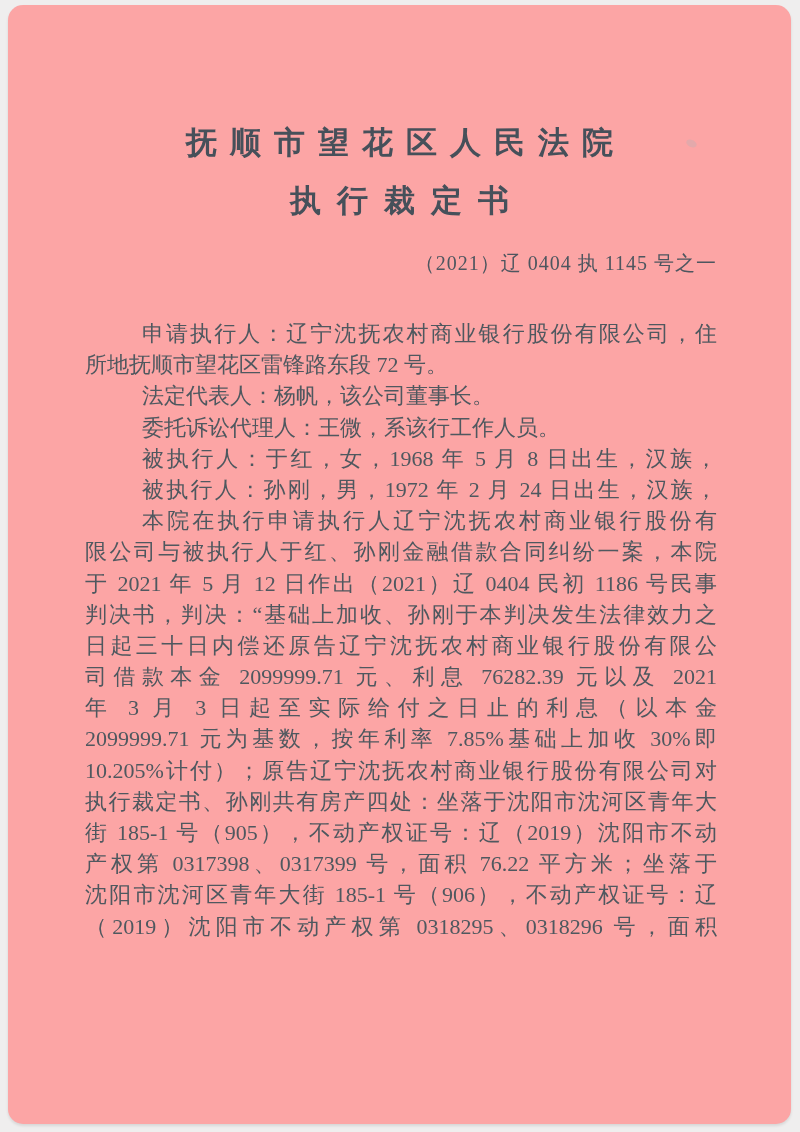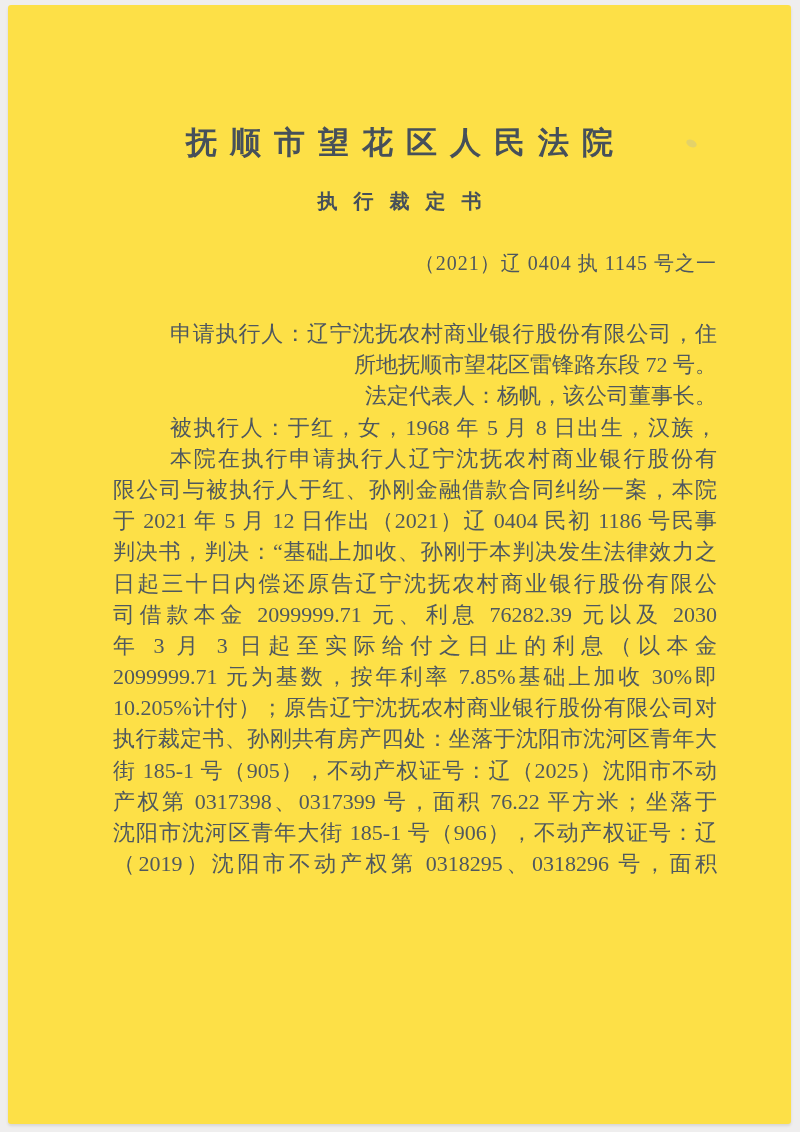--- a/index.html
+++ b/index.html
@@ -13,22 +13,22 @@
     overflow: hidden;
     position: relative;
     font-family: "Liberation Serif", "DejaVu Serif", serif;
   }
   .paper {
     position: absolute;
     left: 8px;
     top: 5px;
     width: 783px;
     height: 1119px;
-    background: #fde047;
-    border-radius: 3px;
+    background: #fca5a5;
+    border-radius: 15px;
     box-shadow: 0 2px 3px rgba(0,0,0,0.10);
   }
   .court-name {
     position: absolute;
     top: 120px;
     left: 0;
     width: 100%;
     text-align: center;
     font-size: 31px;
     line-height: 36px;
@@ -37,21 +37,21 @@
     text-indent: 13px;
     color: #46505a;
     white-space: nowrap;
   }
   .doc-type {
     position: absolute;
     top: 178px;
     left: 0;
     width: 100%;
     text-align: center;
-    font-size: 20px;
+    font-size: 31px;
     line-height: 36px;
     font-weight: bold;
     letter-spacing: 16px;
     text-indent: 16px;
     color: #46505a;
     white-space: nowrap;
   }
   .case-no {
     position: absolute;
     top: 244px;
@@ -68,29 +68,27 @@
     top: 313px;
     left: 77px;
     right: 74px;
     color: #4f585f;
   }
   .line {
     height: 31.2px;
     line-height: 31.2px;
     font-size: 22px;
     overflow: hidden;
-    text-align: right;
   }
   .line.indent {
     padding-left: 57px;
   }
   .line.just {
     text-align: justify;
     text-align-last: justify;
-    margin-left: 28px;
   }
   .artifact {
     position: absolute;
     left: 678px;
     top: 135px;
     width: 11px;
     height: 7px;
     background: #aab2ba;
     opacity: 0.30;
     border-radius: 50%;
@@ -104,31 +102,33 @@
   <div class="court-name">抚顺市望花区人民法院</div>
 
   <div class="doc-type">执行裁定书</div>
 
   <div class="case-no">（2021）辽 0404 执 1145 号之一</div>
 
   <div class="doc-body" id="doc-body">
       <div class="line indent just">申请执行人：辽宁沈抚农村商业银行股份有限公司，住</div>
       <div class="line">所地抚顺市望花区雷锋路东段 72 号。</div>
       <div class="line indent">法定代表人：杨帆，该公司董事长。</div>
+      <div class="line indent">委托诉讼代理人：王微，系该行工作人员。</div>
       <div class="line indent just">被执行人：于红，女，1968 年 5 月 8 日出生，汉族，</div>
+      <div class="line indent just">被执行人：孙刚，男，1972 年 2 月 24 日出生，汉族，</div>
       <div class="line indent just">本院在执行申请执行人辽宁沈抚农村商业银行股份有</div>
       <div class="line just">限公司与被执行人于红、孙刚金融借款合同纠纷一案，本院</div>
       <div class="line just">于 2021 年 5 月 12 日作出（2021）辽 0404 民初 1186 号民事</div>
       <div class="line just">判决书，判决：“基础上加收、孙刚于本判决发生法律效力之</div>
       <div class="line just">日起三十日内偿还原告辽宁沈抚农村商业银行股份有限公</div>
-      <div class="line just">司借款本金 2099999.71 元、利息 76282.39 元以及 2030</div>
+      <div class="line just">司借款本金 2099999.71 元、利息 76282.39 元以及 2021</div>
       <div class="line just">年 3 月 3 日起至实际给付之日止的利息（以本金</div>
       <div class="line just">2099999.71 元为基数，按年利率 7.85%基础上加收 30%即</div>
       <div class="line just">10.205%计付）；原告辽宁沈抚农村商业银行股份有限公司对</div>
       <div class="line just">执行裁定书、孙刚共有房产四处：坐落于沈阳市沈河区青年大</div>
-      <div class="line just">街 185-1 号（905），不动产权证号：辽（2025）沈阳市不动</div>
+      <div class="line just">街 185-1 号（905），不动产权证号：辽（2019）沈阳市不动</div>
       <div class="line just">产权第 0317398、0317399 号，面积 76.22 平方米；坐落于</div>
       <div class="line just">沈阳市沈河区青年大街 185-1 号（906），不动产权证号：辽</div>
       <div class="line just">（2019）沈阳市不动产权第 0318295、0318296 号，面积</div>
     </div>
 
   <div class="artifact"></div>
 </div>
 
 </body></html>

